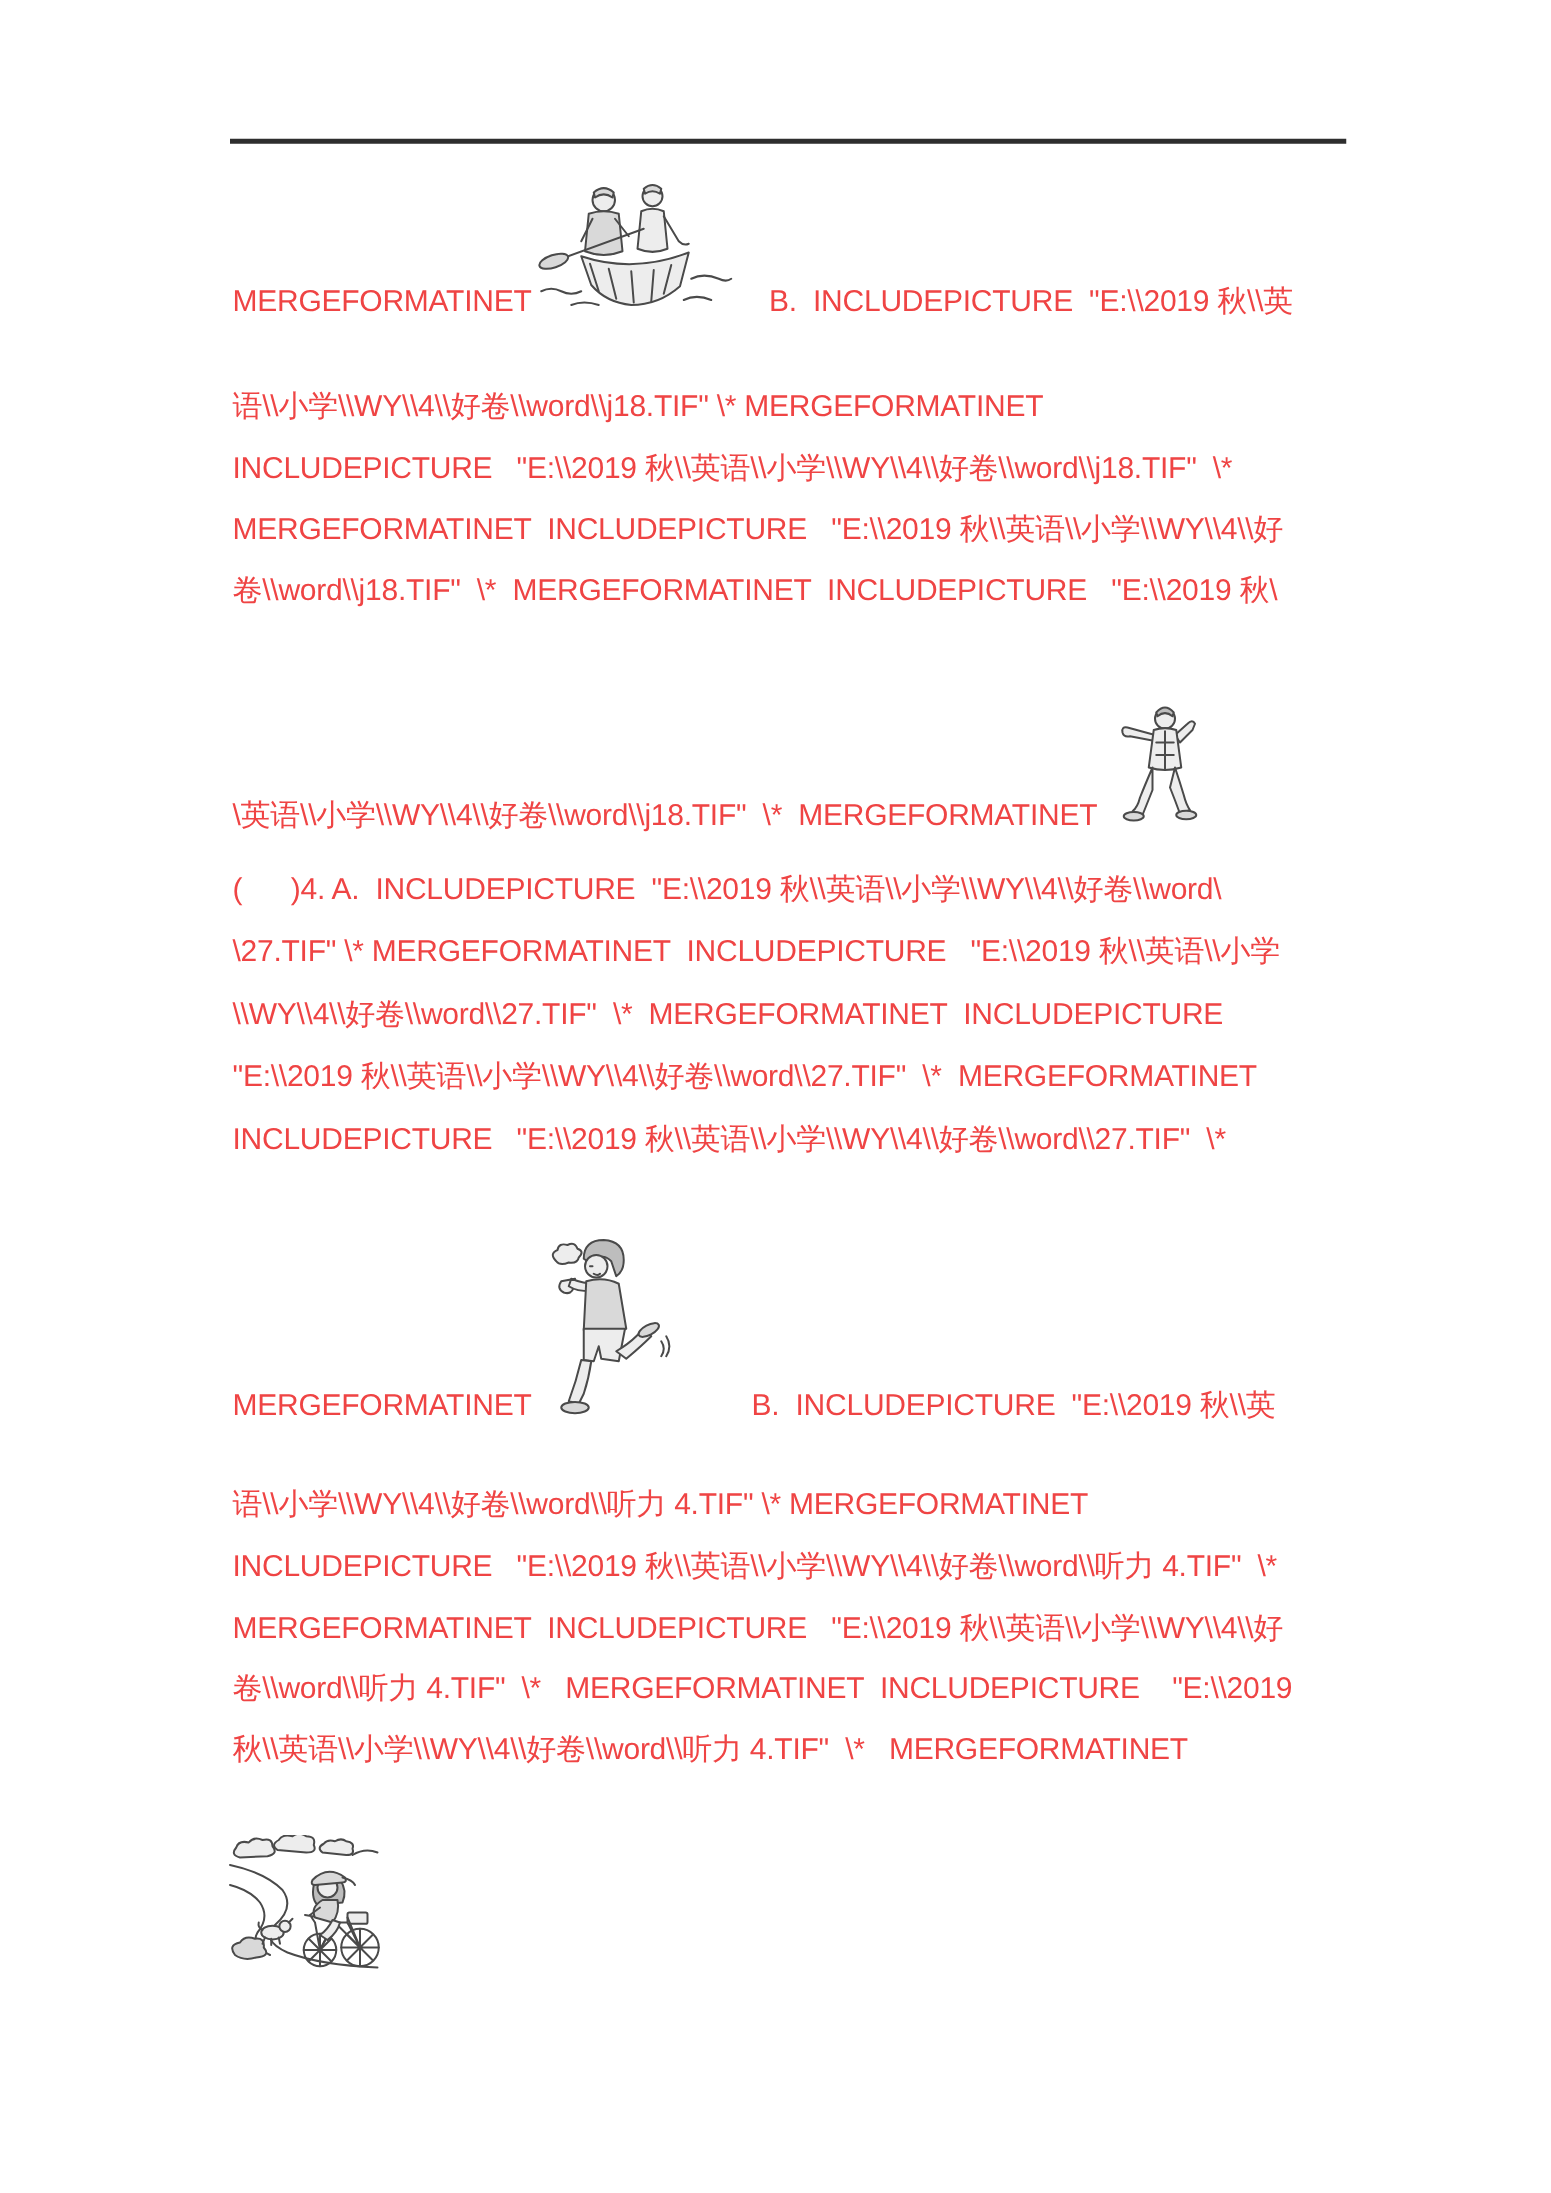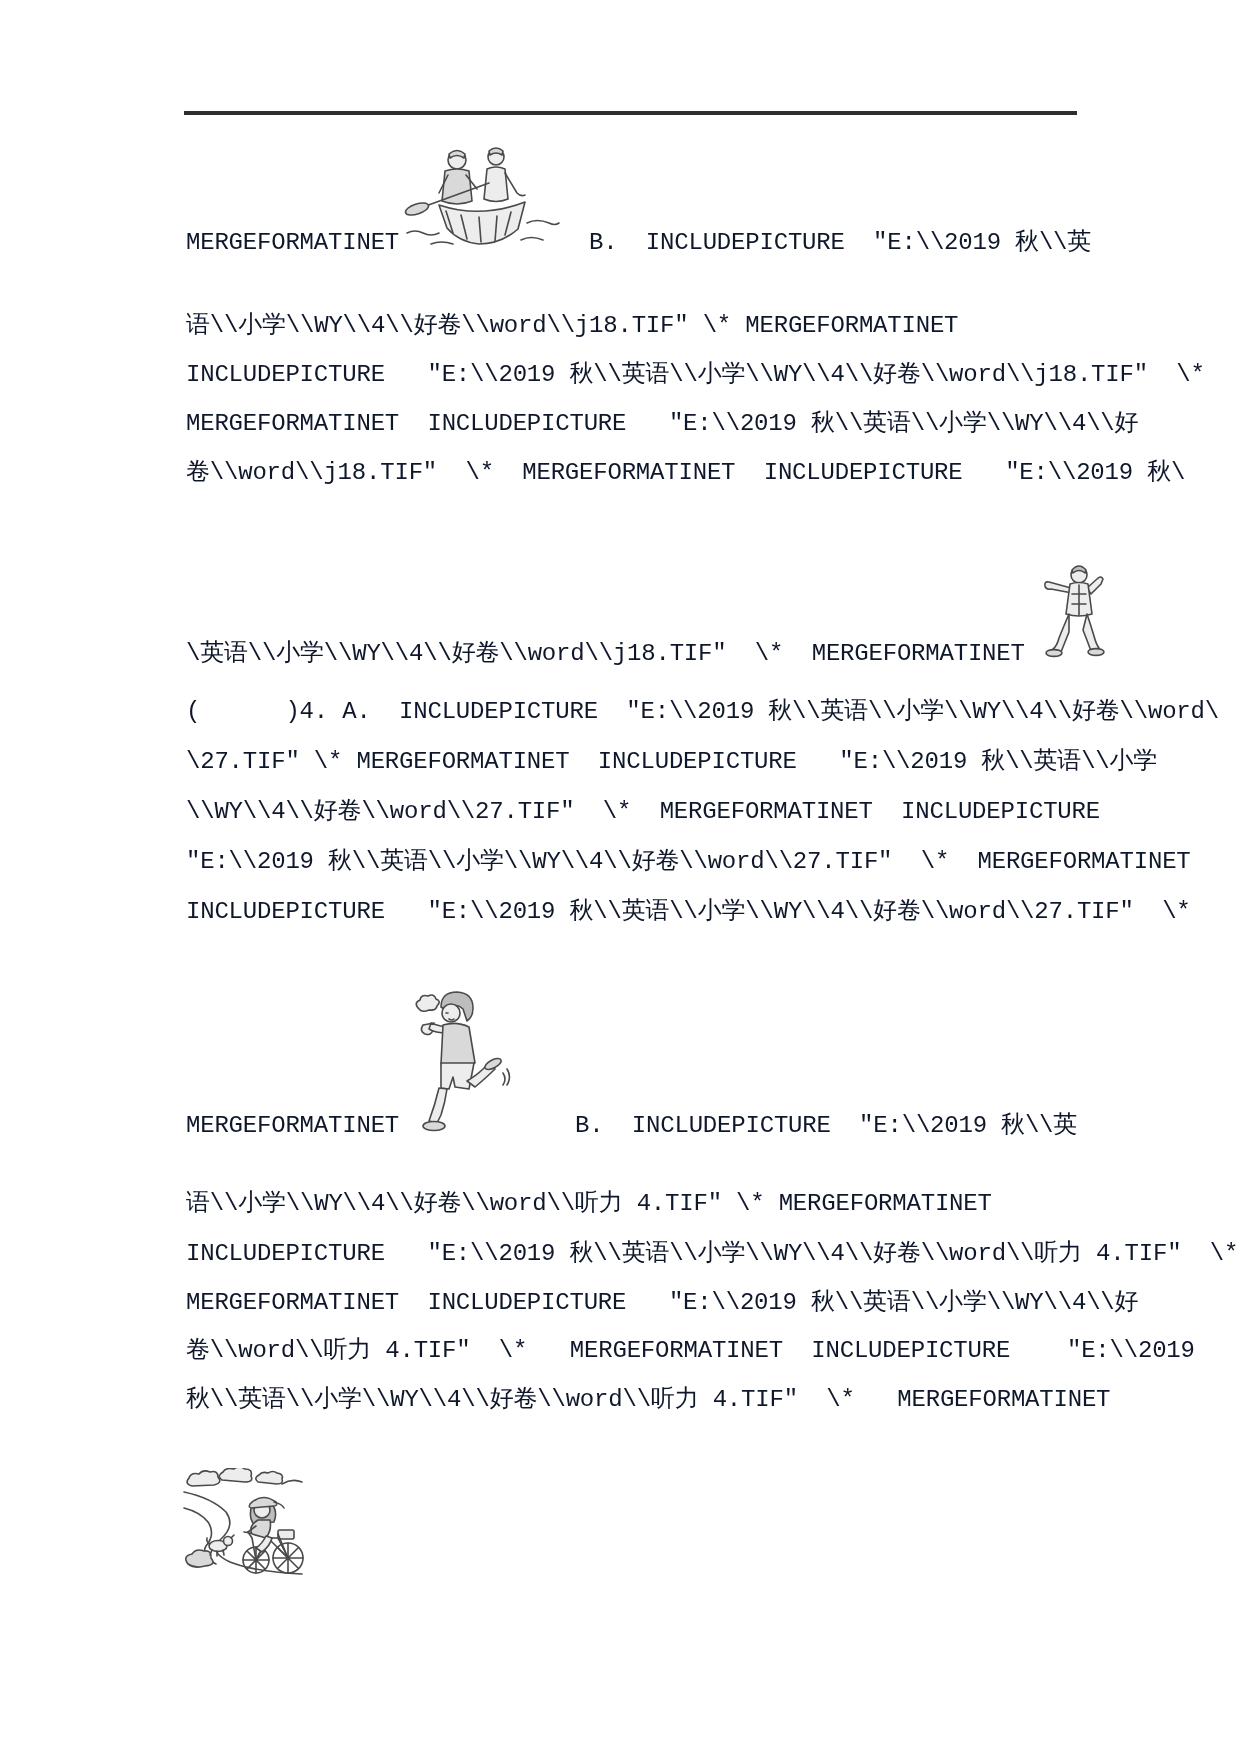--- a/index.html
+++ b/index.html
@@ -1,22 +1,22 @@
 <!DOCTYPE html>
 <html><head>
 <meta charset="utf-8">
 <style>
   html,body{margin:0;padding:0;background:#ffffff;}
   .page{
     position:relative;
     width:1241px;
     height:1754px;
     background:#ffffff;
-    font-family:Liberation Mono, monospace;
-    color:#0f172a;
+    font-family:Liberation Sans, sans-serif;
+    color:#ef4444;
     overflow:hidden;
   }
   .divider{
     position:absolute;
     left:184px; top:111px;
     width:893px; height:4px;
     background:#2e2e2e;
   }
   .tline{
     position:absolute;

